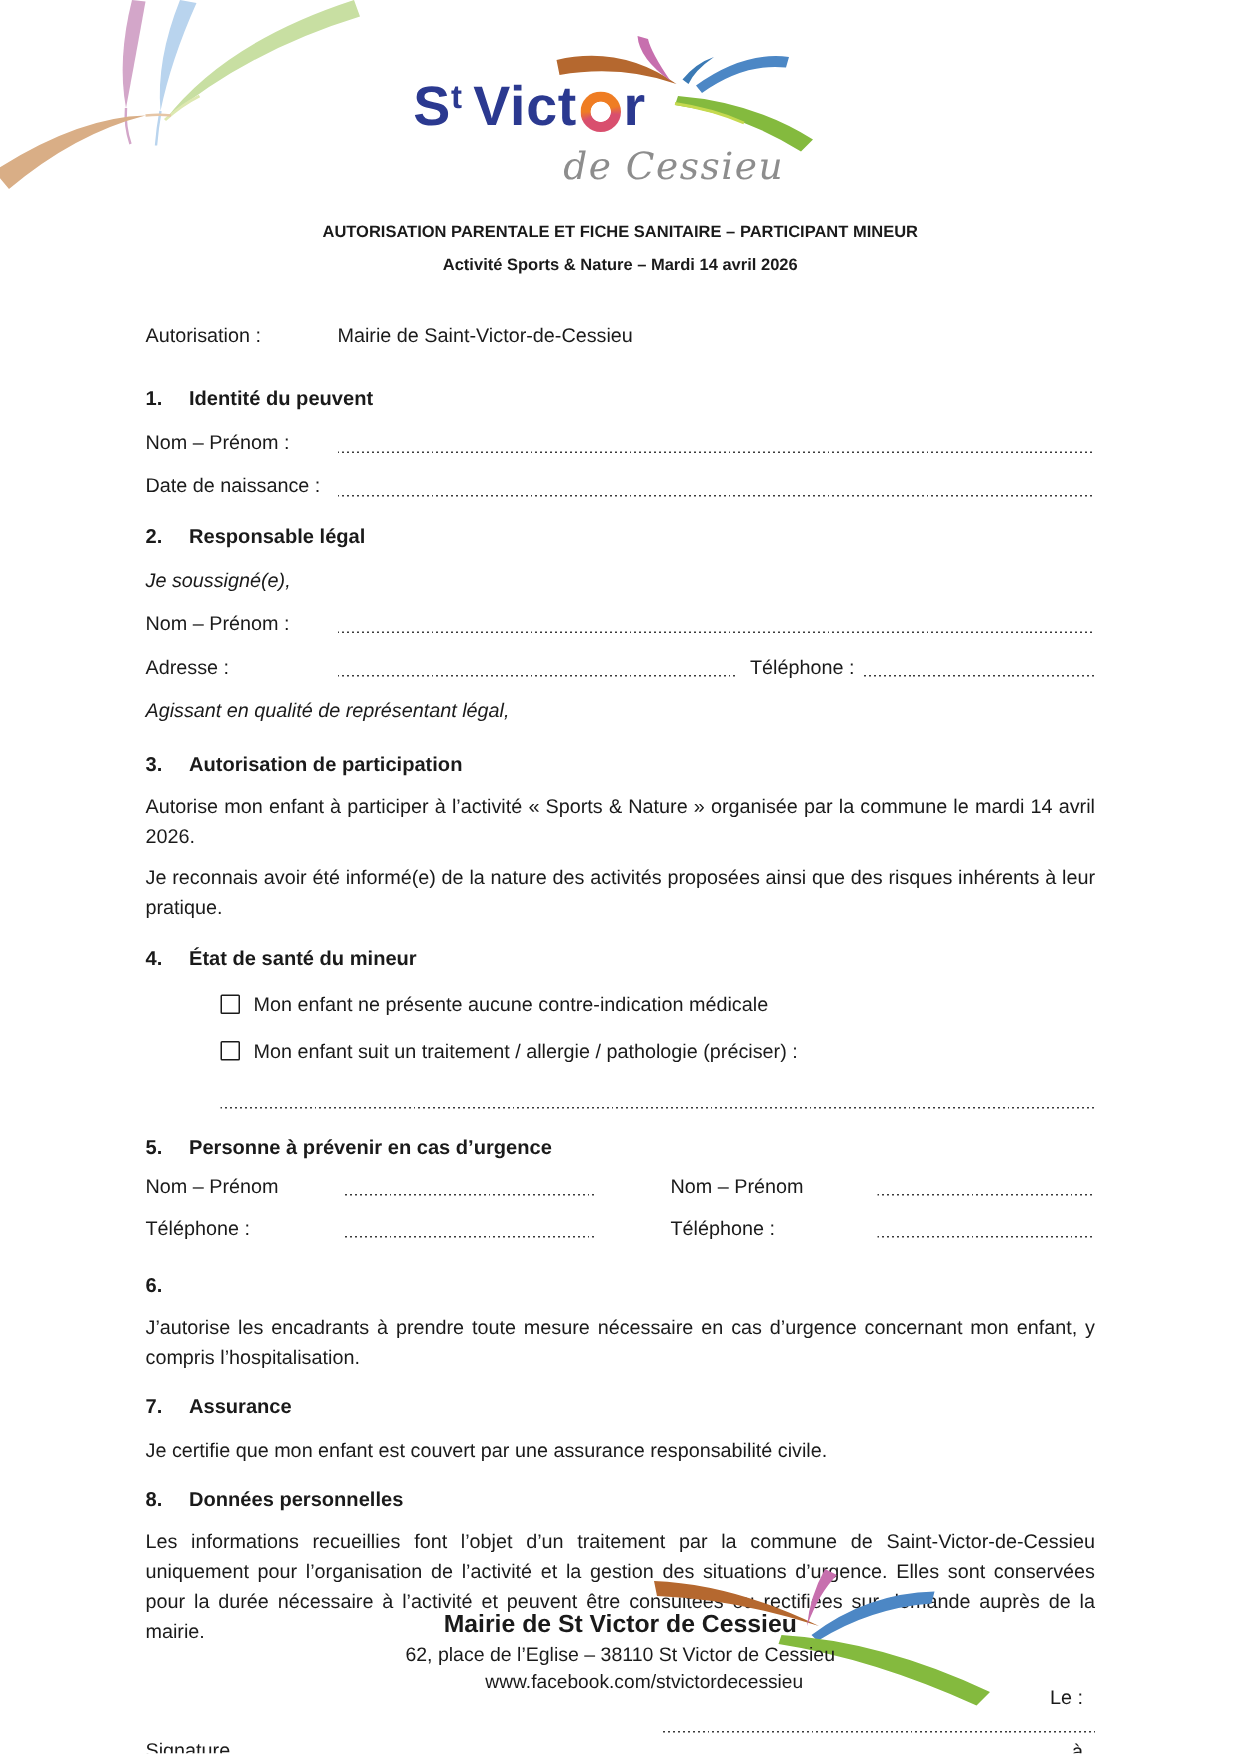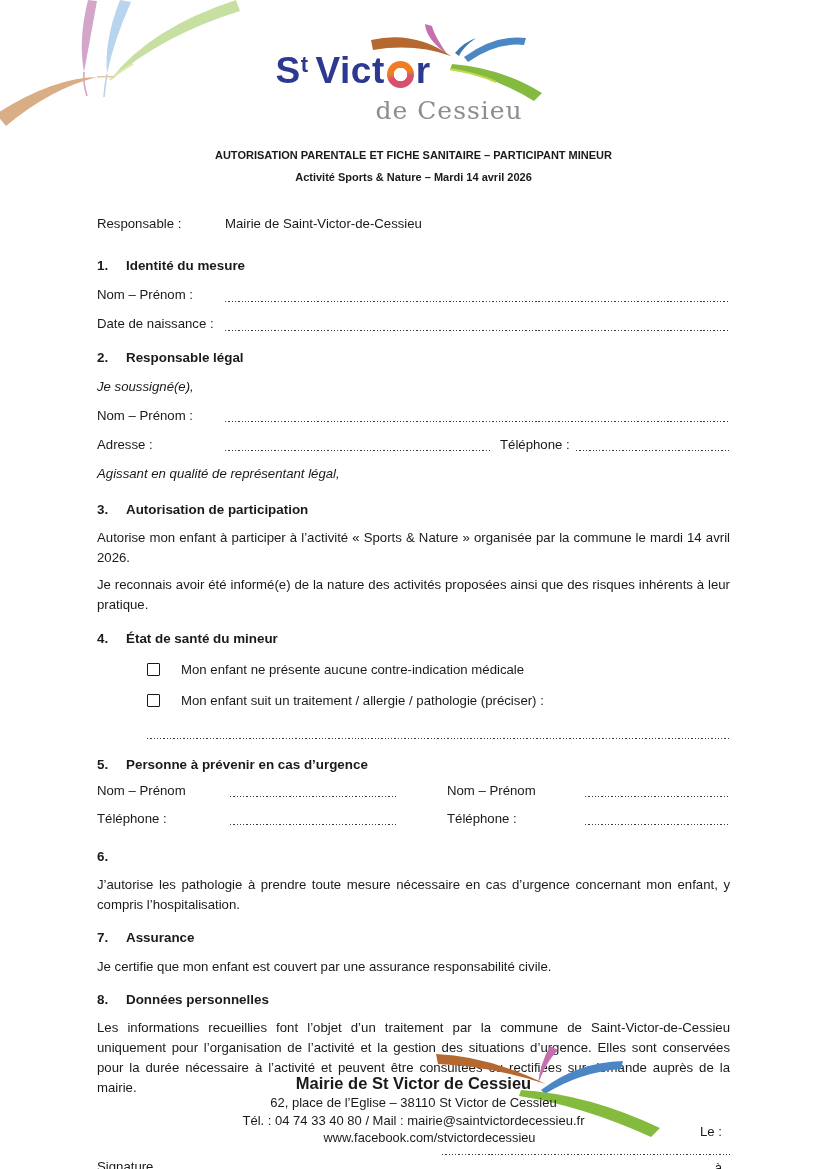--- a/index.html
+++ b/index.html
@@ -21,21 +21,21 @@
   .logo-word .sup { font-size:22px; position:relative; top:-11px; margin-right:7px; }
   .logo-o {
     display:inline-block; width:27px; height:27px; border-radius:50%;
     background:
       radial-gradient(circle at 50% 50%, #ffffff 0 6.5px, rgba(255,255,255,0) 7px),
       conic-gradient(from 130deg, #d94f6e 0 110deg, #ef7d23 140deg 300deg, #d94f6e 330deg 360deg);
     align-self:center; margin:8px 2px 0 2px;
   }
   .logo-sub {
     position:absolute; left:102px; top:68px;
-    font-family:"DejaVu Serif", serif; 
+    font-family:"DejaVu Serif", serif; font-style:italic;
     color:#8d8d8d; font-size:25px; letter-spacing:1px; white-space:nowrap;
   }
   
   .doc-titles { text-align:center; margin-top:8px; font-weight:bold; font-size:11px; line-height:22px; }
   
   .content { padding:0 97px; }
   .organizer { display:flex; margin-top:26px; }
   .organizer .lab { width:128px; flex-shrink:0; }
   .sec-heading { display:flex; font-weight:bold; font-size:13.4px; margin-top:14px; }
   .sec-heading .num { width:29px; flex-shrink:0; }
@@ -43,21 +43,21 @@
   .field-row .lab { width:128px; flex-shrink:0; }
   .dots {
     flex:1 1 auto; height:14px; margin-bottom:3px;
     background: repeating-linear-gradient(to right, #3b3b3b 0 1.3px, rgba(0,0,0,0) 1.3px 3.3px) left bottom / 100% 1.4px no-repeat;
   }
   .dots.fixed { flex:0 0 auto; }
   .plain { margin-top:9px;font-style:italic; }
   p.body-par { text-align:justify; margin:8px 0 0 0; }
   .check-row { display:flex; align-items:center; margin-top:11px; margin-left:50px; }
   .checkbox { width:11px; height:11px; border:1.6px solid #1a1a1a; border-radius:1px; flex-shrink:0; }
-  .check-row .lab { margin-left:21px; }
+  .check-row .lab { margin-left:9px; }
   .indent-dots { margin-left:50px; margin-top:15px; height:14px;
     background: repeating-linear-gradient(to right, #3b3b3b 0 1.3px, rgba(0,0,0,0) 1.3px 3.3px) left bottom / 100% 1.4px no-repeat; }
   .two-col { display:flex; align-items:flex-end; margin-top:6px; height:22px; }
   .two-col .lab1 { width:133px; flex-shrink:0; }
   .two-col .d1 { width:166px; }
   .two-col .gap { width:51px; flex-shrink:0; }
   .two-col .lab2 { width:138px; flex-shrink:0; }
   .two-col .d2 { width:145px; }
   .tight { margin-top:4px; }
   .le-row { display:flex; align-items:flex-end; margin-top:24px; height:22px;flex-direction:column; }
@@ -110,27 +110,27 @@
   </div>
 
   <div class="doc-titles">
     <div>AUTORISATION PARENTALE ET FICHE SANITAIRE – PARTICIPANT MINEUR</div>
     <div>Activité Sports &amp; Nature – Mardi 14 avril 2026</div>
   </div>
 
   <div class="content">
 
     <div class="organizer">
-      <span class="lab">Responsable :</span>
+      <span class="lab">Autorisation :</span>
       <span>Mairie de Saint-Victor-de-Cessieu</span>
     </div>
 
     <div class="sec-heading" style="margin-top:22px;">
       <span class="num">1.</span>
-      <span>Identité du mesure</span>
+      <span>Identité du peuvent</span>
     </div>
     <div class="field-row">
       <span class="lab">Nom – Prénom :</span>
       <span class="dots"></span>
     </div>
     <div class="field-row">
       <span class="lab">Date de naissance :</span>
       <span class="dots"></span>
     </div>
 
@@ -187,21 +187,21 @@
       <span class="lab1">Téléphone :</span>
       <span class="dots fixed d1"></span>
       <span class="gap"></span>
       <span class="lab2">Téléphone :</span>
       <span class="dots fixed d2"></span>
     </div>
 
     <div class="sec-heading" style="margin-top:18px;">
       <span class="num">6.</span>
     </div>
-    <p class="body-par">J’autorise les pathologie à prendre toute mesure nécessaire en cas d’urgence concernant mon enfant, y compris l’hospitalisation.</p>
+    <p class="body-par">J’autorise les encadrants à prendre toute mesure nécessaire en cas d’urgence concernant mon enfant, y compris l’hospitalisation.</p>
 
     <div class="sec-heading">
       <span class="num">7.</span>
       <span>Assurance</span>
     </div>
     <p class="body-par">Je certifie que mon enfant est couvert par une assurance responsabilité civile.</p>
 
     <div class="sec-heading">
       <span class="num">8.</span>
       <span>Données personnelles</span>
@@ -224,18 +224,17 @@
   <div class="footer">
     <svg class="footer-swoosh" viewBox="0 0 250 96">
       <path d="M18,8 Q70,10 128,38 Q72,20 20,18 Z" fill="#b5682f"></path>
       <path d="M132,0 Q122,18 120,38 Q128,16 140,4 Z" fill="#c76fae"></path>
       <path d="M123,44 Q160,16 205,15 L203,23 Q162,26 127,48 Z" fill="#4c87c5"></path>
       <path d="M103,44 Q170,48 242,82 L233,91 Q165,60 101,50 Z" fill="#84ba3e"></path>
     </svg>
     <div class="lines">
       <div class="footer-name">Mairie de St Victor de Cessieu</div>
       <div class="footer-line">62, place de l’Eglise – 38110 St Victor de Cessieu</div>
-      <div class="footer-line">Tél. : 04 74 33 40 80 / Mail : mairie@saintvictordecessieu.fr</div>
       <div class="footer-fb">www.facebook.com/stvictordecessieu</div>
     </div>
   </div>
 
 </div>
 
 </body></html>

